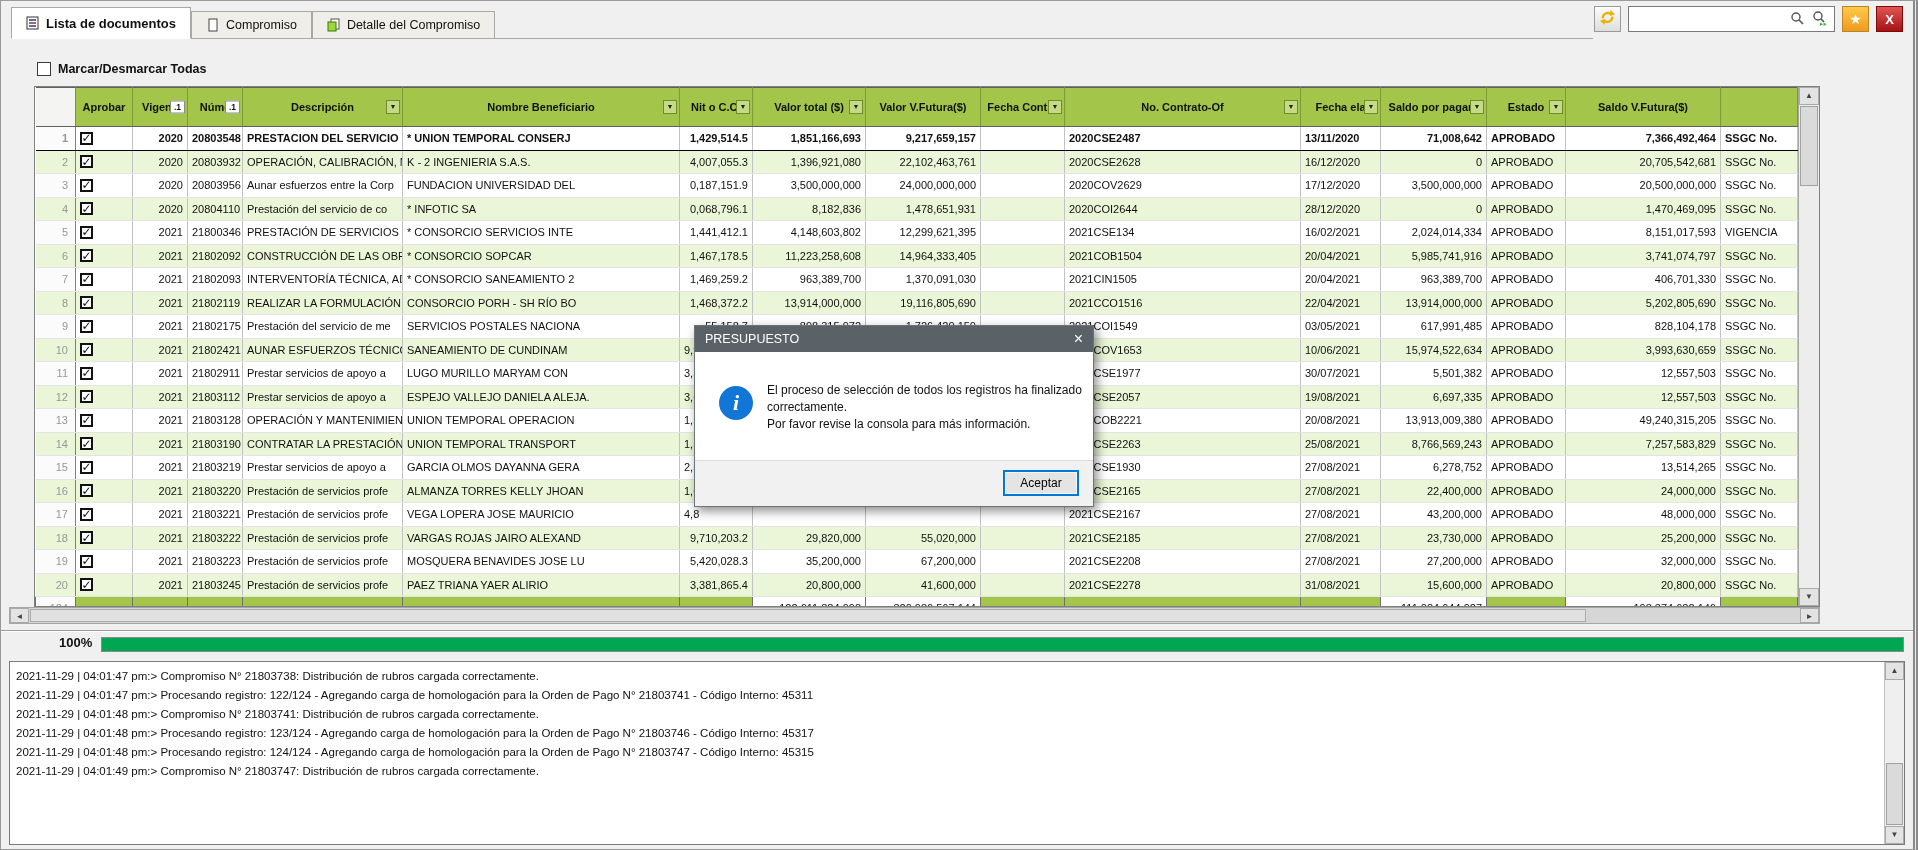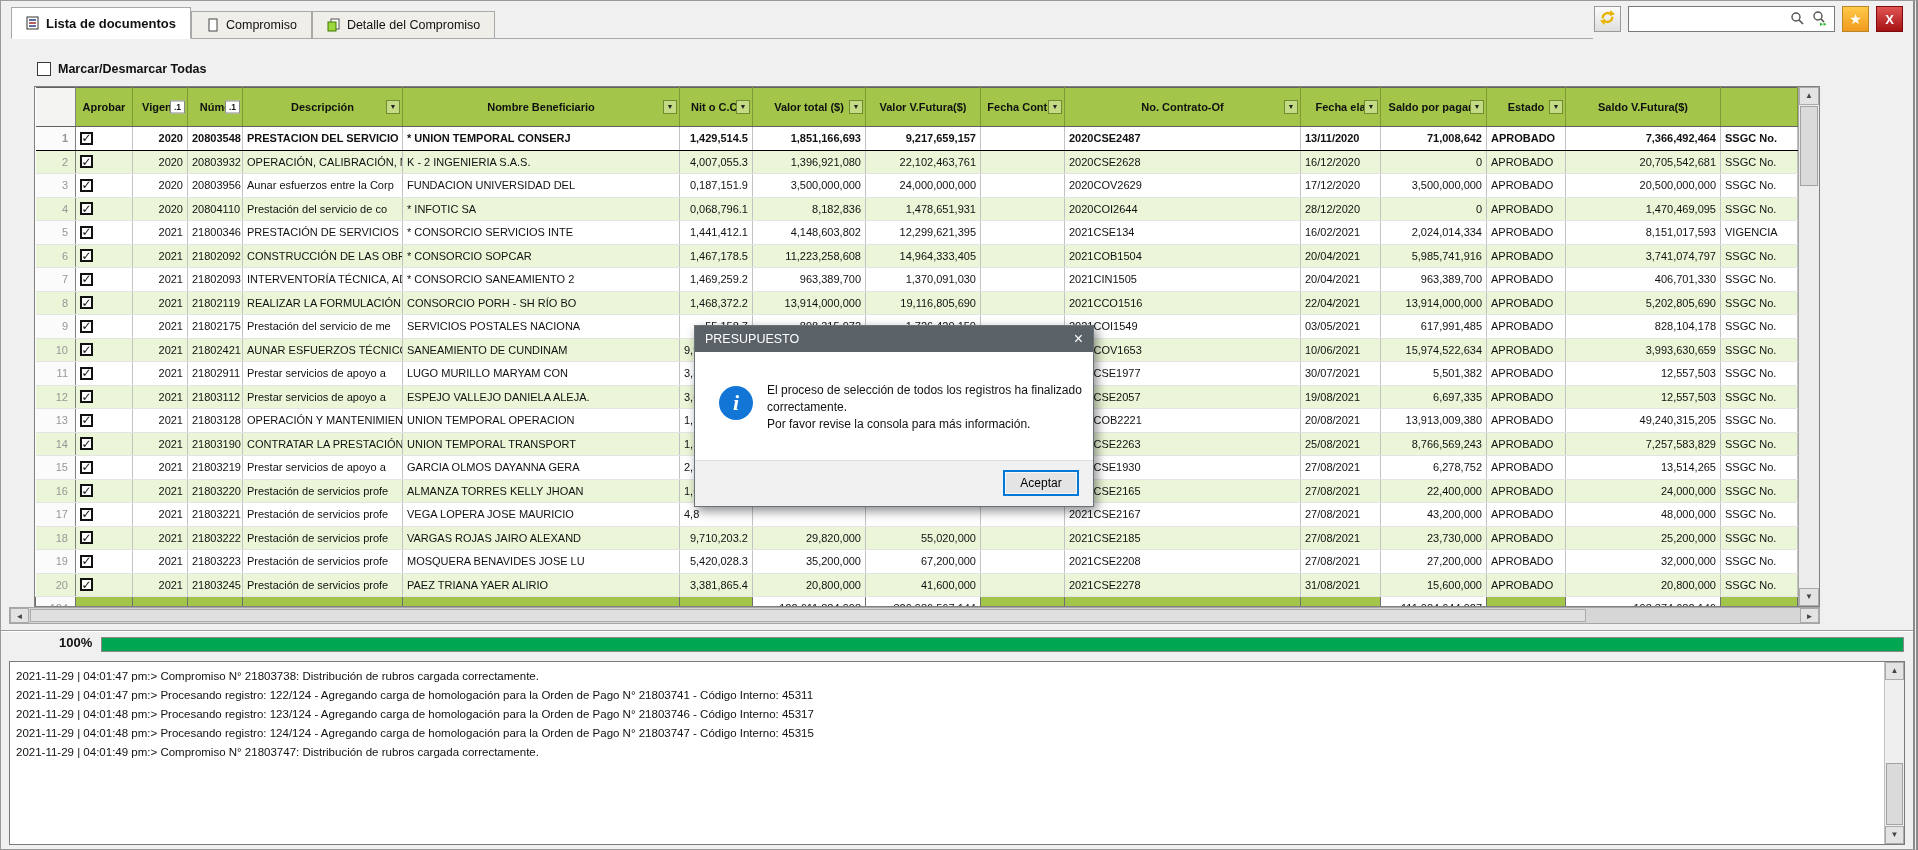--- a/index.html
+++ b/index.html
@@ -614,20 +614,21 @@
 
   <div class="progress-label">100%</div>
   <div class="progress-track">
       <div class="progress-fill" style="width: 100%;"></div>
     </div>
 
   <div class="console">
     <div class="console-lines">
         <div>2021-11-29 | 04:01:47 pm:&gt;  Compromiso N° 21803738: Distribución de rubros cargada correctamente.</div>
         <div>2021-11-29 | 04:01:47 pm:&gt;  Procesando registro: 122/124 - Agregando carga de homologación para la Orden de Pago N° 21803741 - Código Interno: 45311</div>
+        <div>2021-11-29 | 04:01:48 pm:&gt;  Compromiso N° 21803741: Distribución de rubros cargada correctamente.</div>
         <div>2021-11-29 | 04:01:48 pm:&gt;  Procesando registro: 123/124 - Agregando carga de homologación para la Orden de Pago N° 21803746 - Código Interno: 45317</div>
         <div>2021-11-29 | 04:01:48 pm:&gt;  Procesando registro: 124/124 - Agregando carga de homologación para la Orden de Pago N° 21803747 - Código Interno: 45315</div>
         <div>2021-11-29 | 04:01:49 pm:&gt;  Compromiso N° 21803747: Distribución de rubros cargada correctamente.</div>
       </div>
     <div class="cscroll">
       <div class="sbtn up">▲</div>
       <div class="cthumb"></div>
       <div class="sbtn down">▼</div>
     </div>
   </div>

